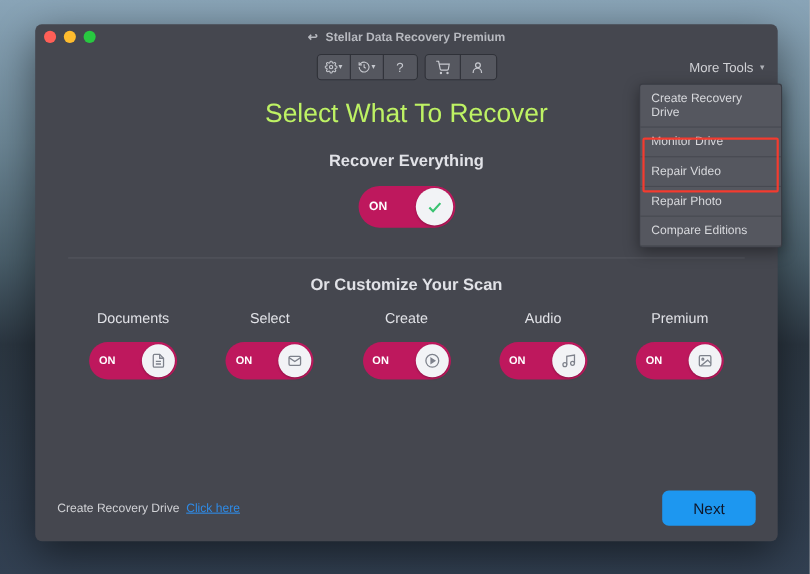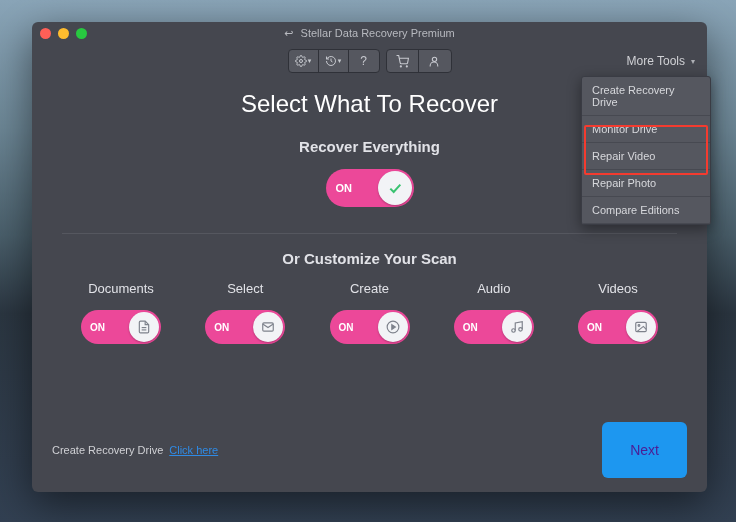--- a/index.html
+++ b/index.html
@@ -6,21 +6,21 @@
 html, body { width: 736px; height: 522px; overflow: hidden; }
 body {
   background: linear-gradient(to bottom, #8aa5b8 0%, #6b8594 25%, #4a5f6b 45%, #2b3641 60%, #324052 100%);
   position: relative;
 }
 .window {
   position: absolute; top: 22px; left: 32px; width: 675px; height: 470px;
   background: #45474f; border-radius: 6px; box-shadow: 0 12px 40px rgba(0,0,0,0.5);
   overflow: visible; color: #d0d1d5;
 }
-.titlebar { height: 22px; display: flex; align-items: center; padding: 0 8px; position: relative; }
+.titlebar { height: 22px; display: flex; align-items: center; padding: 0 8px; position: relative; font-weight: bold; }
 .traffic { display: flex; gap: 7px; }
 .traffic span { width: 11px; height: 11px; border-radius: 50%; display: block; }
 .tl-close { background: #ff5f57; }
 .tl-min   { background: #febc2e; }
 .tl-max   { background: #28c840; }
 .titletext { position: absolute; left: 0; right: 0; text-align: center; font-size: 11px; color: #b7b9bf; }
 .titletext .back-arrow { margin-right: 4px; }
 
 .toolbar { height: 34px; display: flex; align-items: center; padding: 0 12px; position: relative; }
 .tbar-center { position: absolute; left: 50%; transform: translateX(-50%); display: flex; gap: 6px; align-items: center; }
@@ -35,33 +35,33 @@
 .dropdown {
   position: absolute; top: 54px; right: -4px; width: 130px;
   background: #55575f; border: 1px solid #3a3c44; border-radius: 3px;
   box-shadow: 0 4px 14px rgba(0,0,0,0.4); z-index: 50; font-size: 11px;
 }
 .dropdown-item { padding: 7px 10px; color: #d7d8dc; border-bottom: 1px solid #474951; cursor: pointer; }
 .dropdown-item:last-child { border-bottom: none; }
 .dd-highlight { position: absolute; top: 48px; left: 2px; right: 2px; height: 50px; border: 2px solid #f43b2f; pointer-events: none; border-radius: 2px; }
 
 .main { padding: 6px 24px 0 24px; text-align: center; }
-.h1 { font-size: 24px; color: #ffffff; font-weight: 400; margin-top: 6px; margin-bottom: 20px; }
+.h1 { font-size: 24px; color: #bef264; font-weight: 400; margin-top: 6px; margin-bottom: 20px; }
 .h2 { font-size: 15px; color: #e1e2e7; font-weight: 700; margin-bottom: 14px; }
 
 .big-toggle { margin: 0 auto 22px auto; }
 .hr { border: none; border-top: 1px solid #55575f; margin: 0 6px 16px 6px; }
 
 .cats { display: flex; justify-content: space-between; padding: 0 6px; margin-top: 10px; }
 .cat { width: 118px; text-align: center; }
 .cat-label { font-size: 13px; color: #e1e2e7; margin-bottom: 14px; }
 
 .toggle { position: relative; display: inline-block; }
 .toggle-track {
-  background: #ec4899; border-radius: 999px; display: flex; align-items: center;
+  background: #be185d; border-radius: 999px; display: flex; align-items: center;
   position: relative;
 }
 .toggle.big .toggle-track { width: 88px; height: 38px; }
 .toggle.sm  .toggle-track { width: 80px; height: 34px; }
 .toggle-on {
   color: #fff; font-size: 11px; font-weight: 600; position: absolute; left: 10px;
 }
 .toggle.sm .toggle-on { font-size: 10px; left: 9px; }
 .toggle-knob {
   position: absolute; right: 2px; top: 2px; background: #f2f3f6; border-radius: 50%;
@@ -70,22 +70,22 @@
 }
 .toggle.big .toggle-knob { width: 34px; height: 34px; }
 .toggle.sm  .toggle-knob { width: 30px; height: 30px; }
 .knob-icon { color: #7e828c; }
 .toggle.big .knob-icon { color: #39c270; }
 
 .footer { position: absolute; bottom: 14px; left: 20px; right: 20px; display: flex; align-items: center; }
 .footer-text { font-size: 11px; color: #d0d1d5; }
 .footer-link { font-size: 11px; color: #2f8be6; margin-left: 6px; text-decoration: underline; cursor: pointer; }
 .next-btn {
-  margin-left: auto; background: #1d97f0; color: #4c1d95; font-size: 14px;
-  padding: 20px 28px; border-radius: 6px; border: none; cursor: pointer;
+  margin-left: auto; background: #1d97f0; color: #0f172a; font-size: 14px;
+  padding: 8px 28px; border-radius: 6px; border: none; cursor: pointer;
 }
 
 svg { display: block; }
 </style>
 </head>
 <body>
 
 <div class="window">
 
   <div class="titlebar">
@@ -230,21 +230,21 @@
                   <path d="M9 18V5l12-2v13"></path>
                   <circle cx="6" cy="18" r="3"></circle>
                   <circle cx="18" cy="16" r="3"></circle>
                 </svg>
             </span>
           </div>
         </div>
       </div>
 
       <div class="cat">
-        <div class="cat-label">Videos</div>
+        <div class="cat-label">Premium</div>
         <div class="toggle sm">
           <div class="toggle-track">
             <span class="toggle-on">ON</span>
             <span class="toggle-knob">
               <svg class="knob-icon" width="14" height="14" viewBox="0 0 24 24" fill="none" stroke="currentColor" stroke-width="2">
                   <rect x="3" y="4" width="18" height="16" rx="2"></rect>
                   <circle cx="8.5" cy="9.5" r="1.5"></circle>
                   <polyline points="21 16 16 11 5 20"></polyline>
                 </svg>
             </span>

